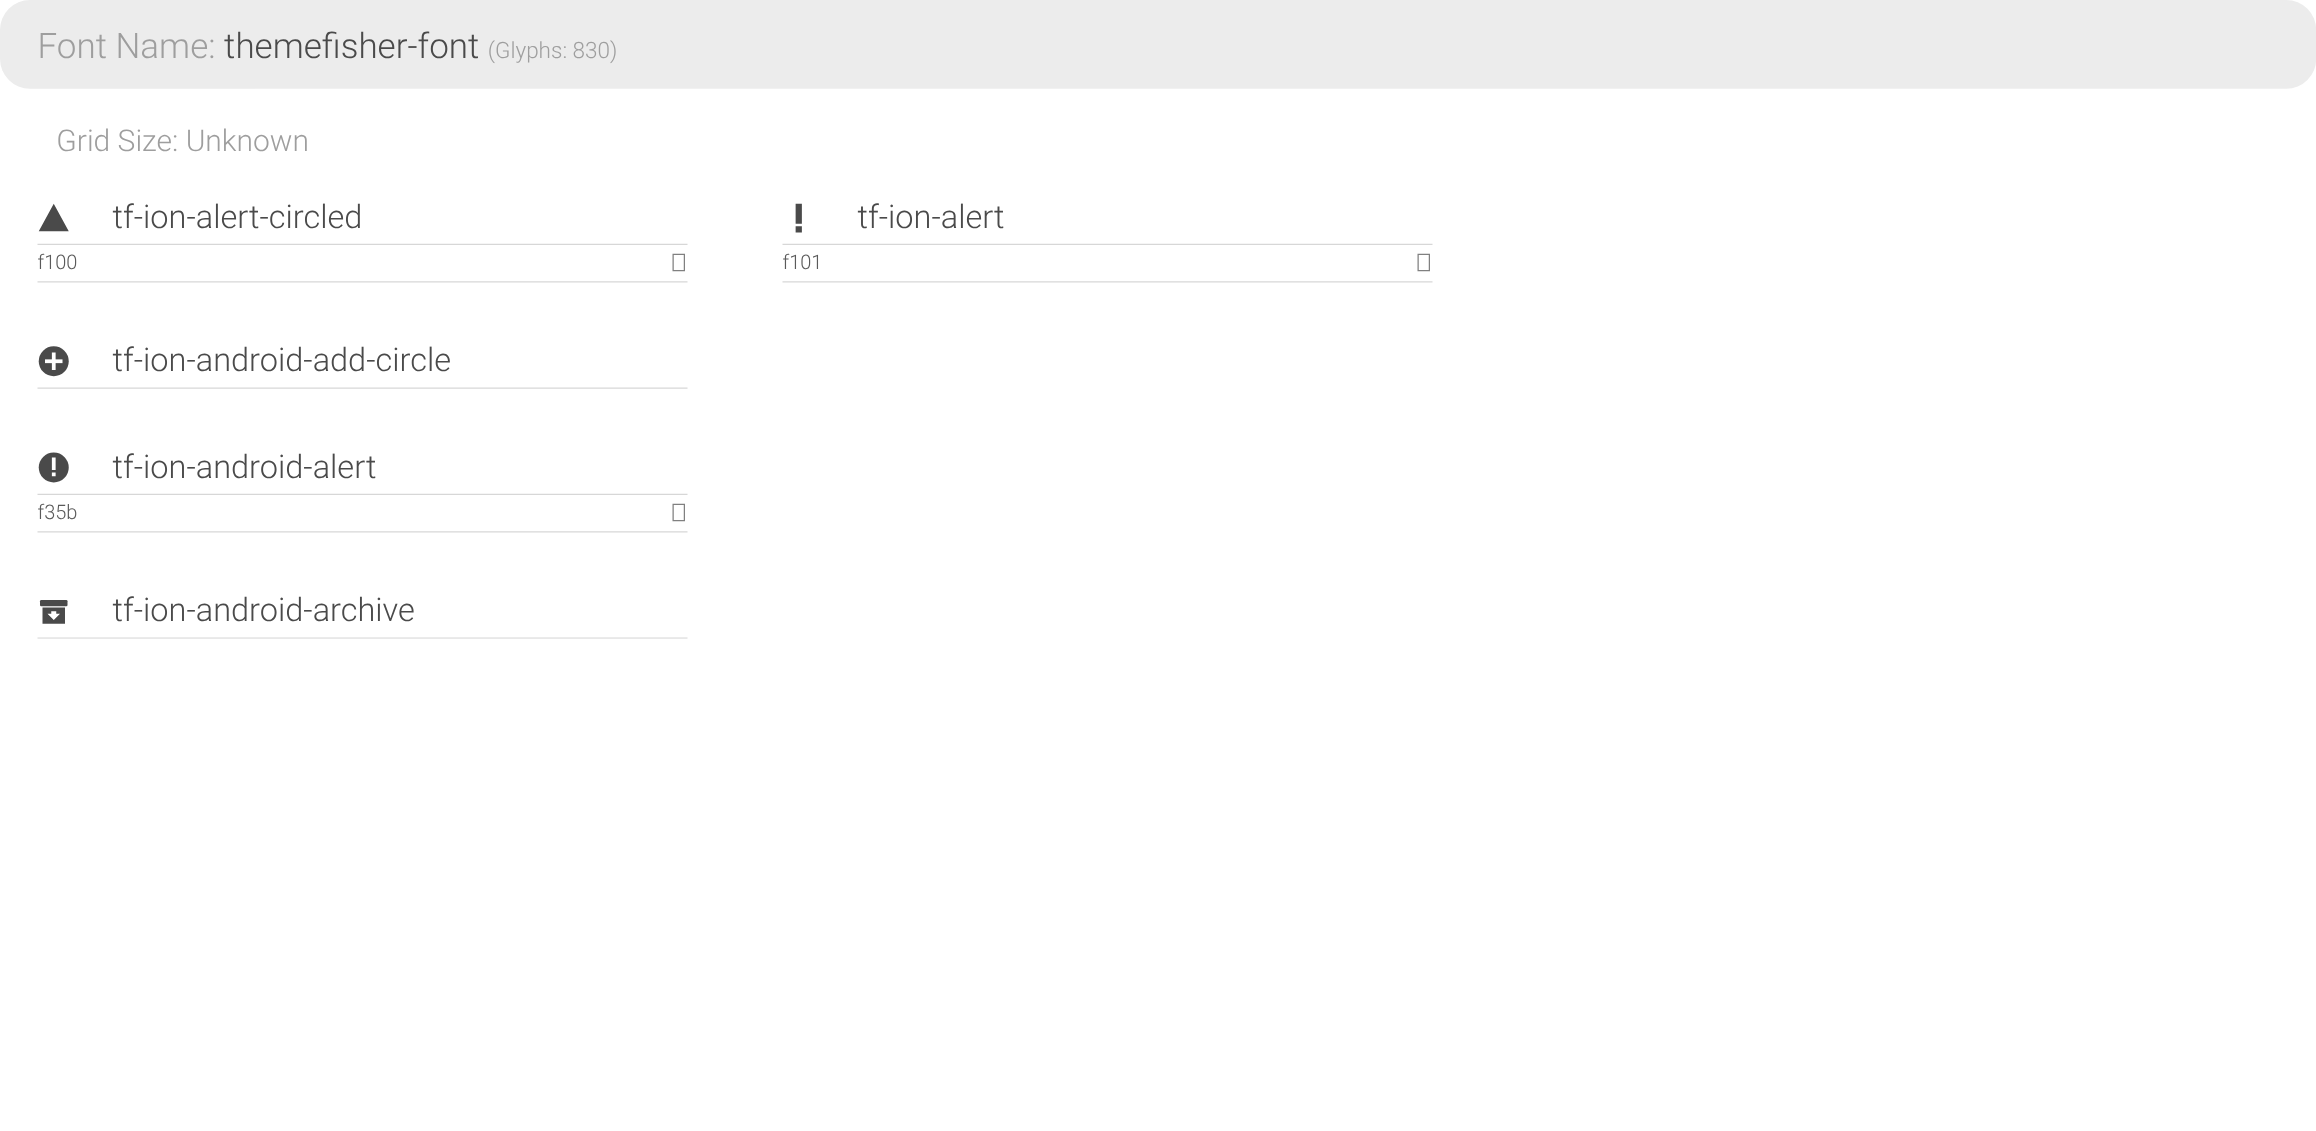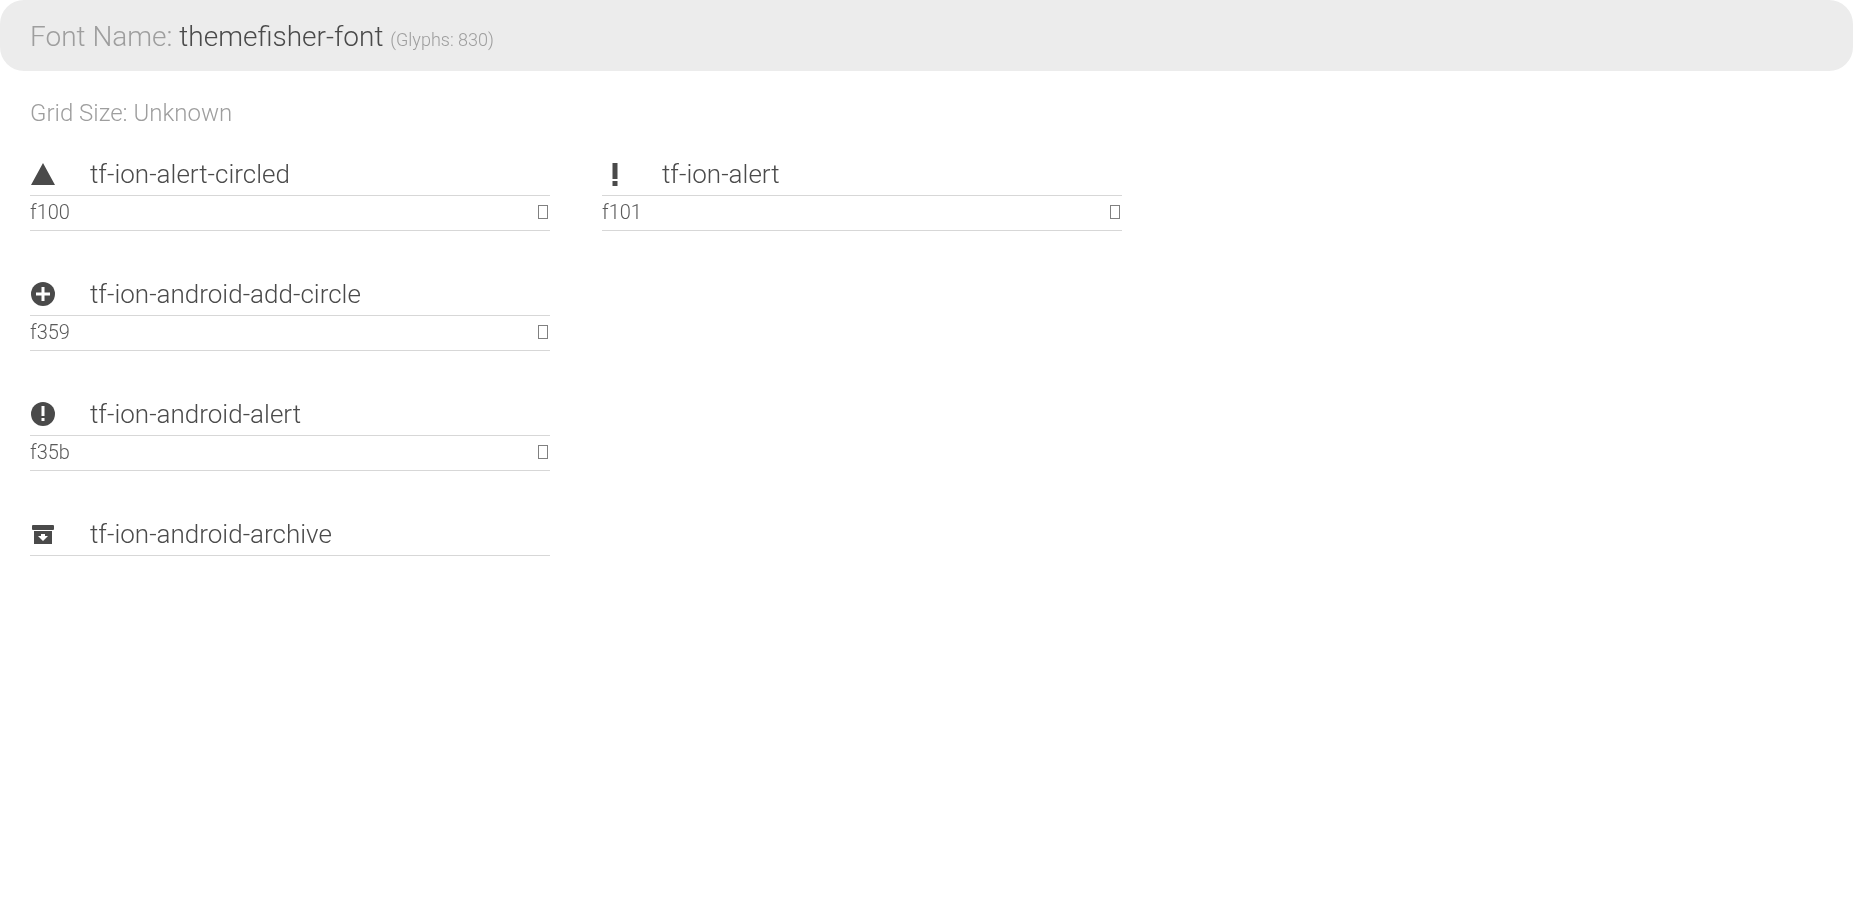--- a/index.html
+++ b/index.html
@@ -24,27 +24,28 @@
   }
   .header .glyphs {
     font-size: 18px;
     color: #9e9e9e;
   }
   .gridsize {
     padding: 28px 30px 10px 30px;
     font-size: 24px;
     color: #9e9e9e;
     font-weight: 300;
+    margin-left: 15px;
   }
   .grid {
     padding: 0 30px;
   }
   .row {
     display: flex;
-    gap: 52px;
+    gap: 76px;
     margin-top: 48px;
   }
   .row:first-child { margin-top: 22px; }
   .cell {
     width: 520px;
   }
   .cell-top {
     display: flex;
     align-items: center;
     border-bottom: 1px solid #d7d7d7;
@@ -62,21 +63,21 @@
     font-size: 26px;
     color:#4a4a4a;
     font-weight: 300;
   }
   .cell-bottom {
     display:flex;
     justify-content: space-between;
     align-items:center;
     border-bottom: 1px solid #d7d7d7;
     padding: 4px 2px 6px 0;
-    font-size: 20px;
+    font-size: 16px;
     color:#5a5a5a;
   }
   .placeholder-box {
     width:10px; height:14px;
     border:1px solid #808080;
   }
 </style>
 </head>
 <body>
 
@@ -122,24 +123,20 @@
     </div>
     <div class="row">
       <div class="cell">
       <div class="cell-top">
         <span class="icon-slot">
           <svg viewBox="0 0 26 26">
               <use href="#ico-plus-circle-filled"></use>
             </svg>
         </span>
         <span class="glyph-name">tf-ion-android-add-circle</span>
-      </div>
-      <div class="cell-bottom">
-        <span>f359</span>
-        <span class="placeholder-box"></span>
       </div>
       </div>
     </div>
     <div class="row">
       <div class="cell">
       <div class="cell-top">
         <span class="icon-slot">
           <svg viewBox="0 0 26 26">
               <use href="#ico-exclaim-circle-fill"></use>
             </svg>

